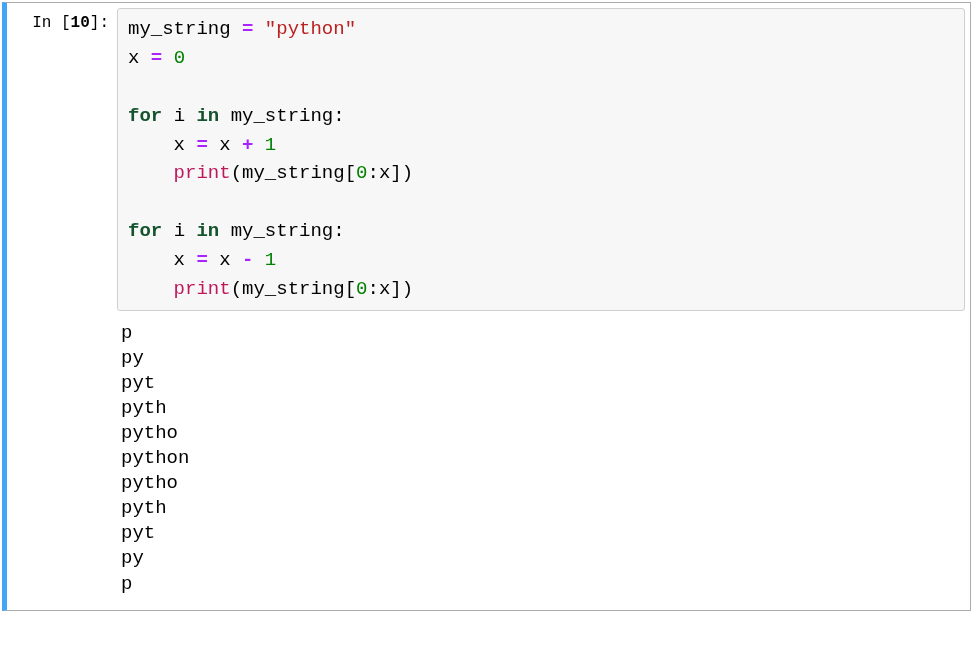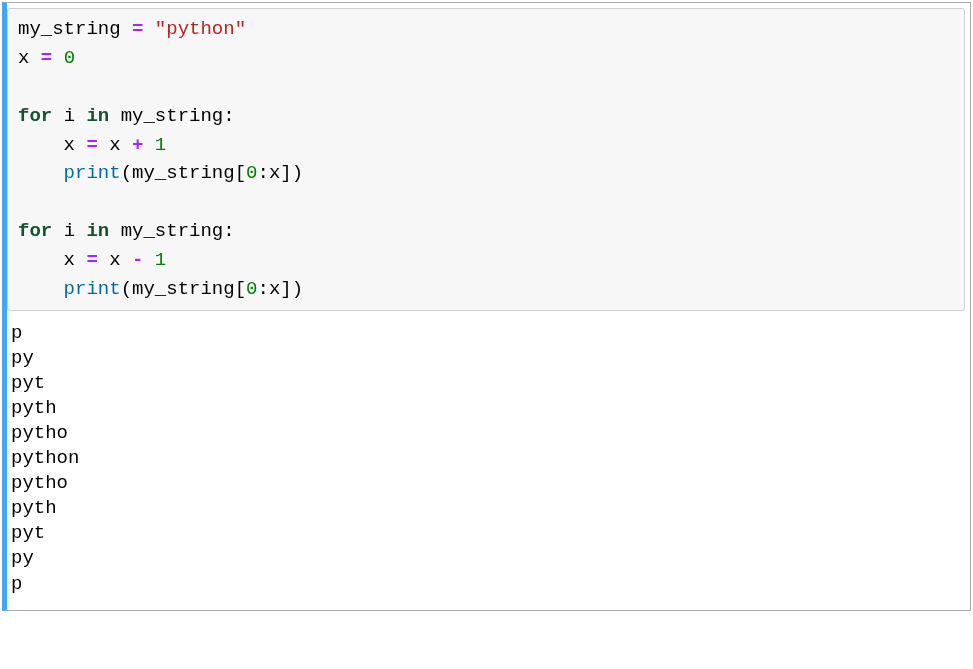--- a/index.html
+++ b/index.html
@@ -52,27 +52,30 @@
     white-space: pre;
     font-family: Menlo, Monaco, Consolas, "Courier New", monospace;
     color: #000;
   }
   
   .tok-name { color: #000; font-family: Liberation Mono, monospace; }
   .tok-op   { color: #AA22FF; font-weight: bold; }
   .tok-kw   { color: #14532d; font-weight: bold; }
   .tok-str  { color: #BA2121; }
   .tok-num  { color: #008000; }
-  .tok-bltn { color: #0369a1; }
+  .tok-bltn { color: #be185d; }
   .tok-punc { color: #000; }
 </style>
 </head>
 <body>
 
 <div class="cell">
+  <div class="prompt-col">
+    <span><span>In [</span><span class="prompt-num">10</span><span>]:</span></span>
+  </div>
   <div class="content-col">
     <div class="input-area" id="code-area"><span class="tok-name">my_string</span><span class="tok-punc"> </span><span class="tok-op">=</span><span class="tok-punc"> </span><span class="tok-str">"python"</span>
 <span class="tok-name">x</span><span class="tok-punc"> </span><span class="tok-op">=</span><span class="tok-punc"> </span><span class="tok-num">0</span>
 
 <span class="tok-kw">for</span><span class="tok-punc"> </span><span class="tok-name">i</span><span class="tok-punc"> </span><span class="tok-kw">in</span><span class="tok-punc"> </span><span class="tok-name">my_string</span><span class="tok-punc">:</span>
 <span class="tok-punc">    </span><span class="tok-name">x</span><span class="tok-punc"> </span><span class="tok-op">=</span><span class="tok-punc"> </span><span class="tok-name">x</span><span class="tok-punc"> </span><span class="tok-op">+</span><span class="tok-punc"> </span><span class="tok-num">1</span>
 <span class="tok-punc">    </span><span class="tok-bltn">print</span><span class="tok-punc">(</span><span class="tok-name">my_string</span><span class="tok-punc">[</span><span class="tok-num">0</span><span class="tok-punc">:</span><span class="tok-name">x</span><span class="tok-punc">]</span><span class="tok-punc">)</span>
 <span class="tok-punc">    </span>
 <span class="tok-kw">for</span><span class="tok-punc"> </span><span class="tok-name">i</span><span class="tok-punc"> </span><span class="tok-kw">in</span><span class="tok-punc"> </span><span class="tok-name">my_string</span><span class="tok-punc">:</span>
 <span class="tok-punc">    </span><span class="tok-name">x</span><span class="tok-punc"> </span><span class="tok-op">=</span><span class="tok-punc"> </span><span class="tok-name">x</span><span class="tok-punc"> </span><span class="tok-op">-</span><span class="tok-punc"> </span><span class="tok-num">1</span>

